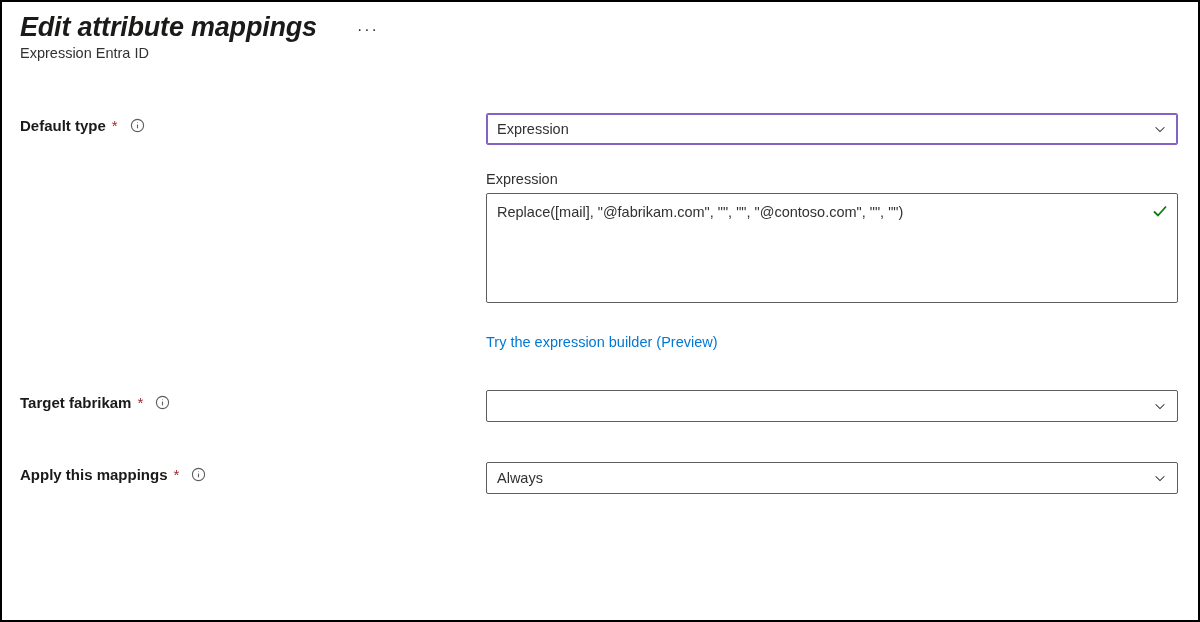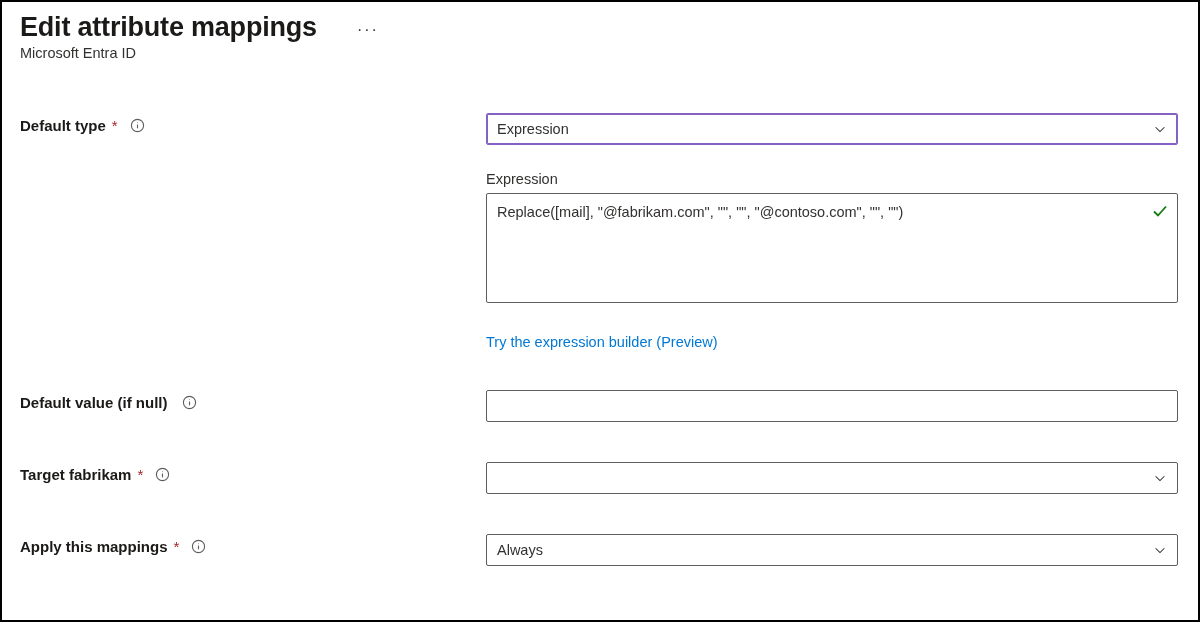--- a/index.html
+++ b/index.html
@@ -17,20 +17,21 @@
     .header-row {
       display: flex;
       align-items: center;
       gap: 32px;
     }
     .page-title {
       font-size: 27px;
       font-weight: 600;
       color: #1b1a19;
       letter-spacing: -0.2px;
+      font-style: italic;
     }
     .ellipsis-btn {
       font-size: 16px;
       letter-spacing: 2px;
       color: #323130;
       background: none;
       border: none;
       cursor: pointer;
       padding: 4px 8px;
       margin-top: 4px;
@@ -161,21 +162,21 @@
       background: #fff;
     }
   </style>
 </head>
 <body>
 
 <div class="header-row">
   <h1 class="page-title">Edit attribute mappings</h1>
   <button class="ellipsis-btn">···</button>
 </div>
-<div class="subtitle">Microsoft Entra ID</div>
+<div class="subtitle">Expression Entra ID</div>
 
 <div class="form-area">
 
   <div class="form-row row-gap-a">
     <div class="label-col">
       <span class="label-text">Default type</span>
       <span class="required">*</span>
       <svg class="info-icon" viewBox="0 0 16 16">
           <circle cx="8" cy="8" r="6.5"></circle>
           <line x1="8" y1="7" x2="8" y2="11"></line>
@@ -199,33 +200,20 @@
       <div class="textarea-wrap">
         <textarea class="expr-textarea" style="">Replace([mail], "@fabrikam.com", "", "", "@contoso.com", "", "")</textarea>
         <svg class="check-icon" viewBox="0 0 16 16">
             <polyline points="2,8.5 6,12.5 14,3.5"></polyline>
           </svg>
       </div>
       <a class="link-text">Try the expression builder (Preview)</a>
     </div>
   </div>
 
-  <div class="form-row row-gap-b">
-    <div class="label-col">
-      <span class="label-text">Default value (if null)</span>
-      <svg class="info-icon" viewBox="0 0 16 16" style="margin-left:10px">
-          <circle cx="8" cy="8" r="6.5"></circle>
-          <line x1="8" y1="7" x2="8" y2="11"></line>
-          <circle cx="8" cy="5" r="0.5" fill="#605e5c" stroke="none"></circle>
-        </svg>
-    </div>
-    <div class="control-col">
-      <input type="text" class="text-input" value="" style="">
-    </div>
-  </div>
 
   <div class="form-row row-gap-b">
     <div class="label-col">
       <span class="label-text">Target fabrikam</span>
       <span class="required">*</span>
       <svg class="info-icon" viewBox="0 0 16 16">
           <circle cx="8" cy="8" r="6.5"></circle>
           <line x1="8" y1="7" x2="8" y2="11"></line>
           <circle cx="8" cy="5" r="0.5" fill="#605e5c" stroke="none"></circle>
         </svg>

